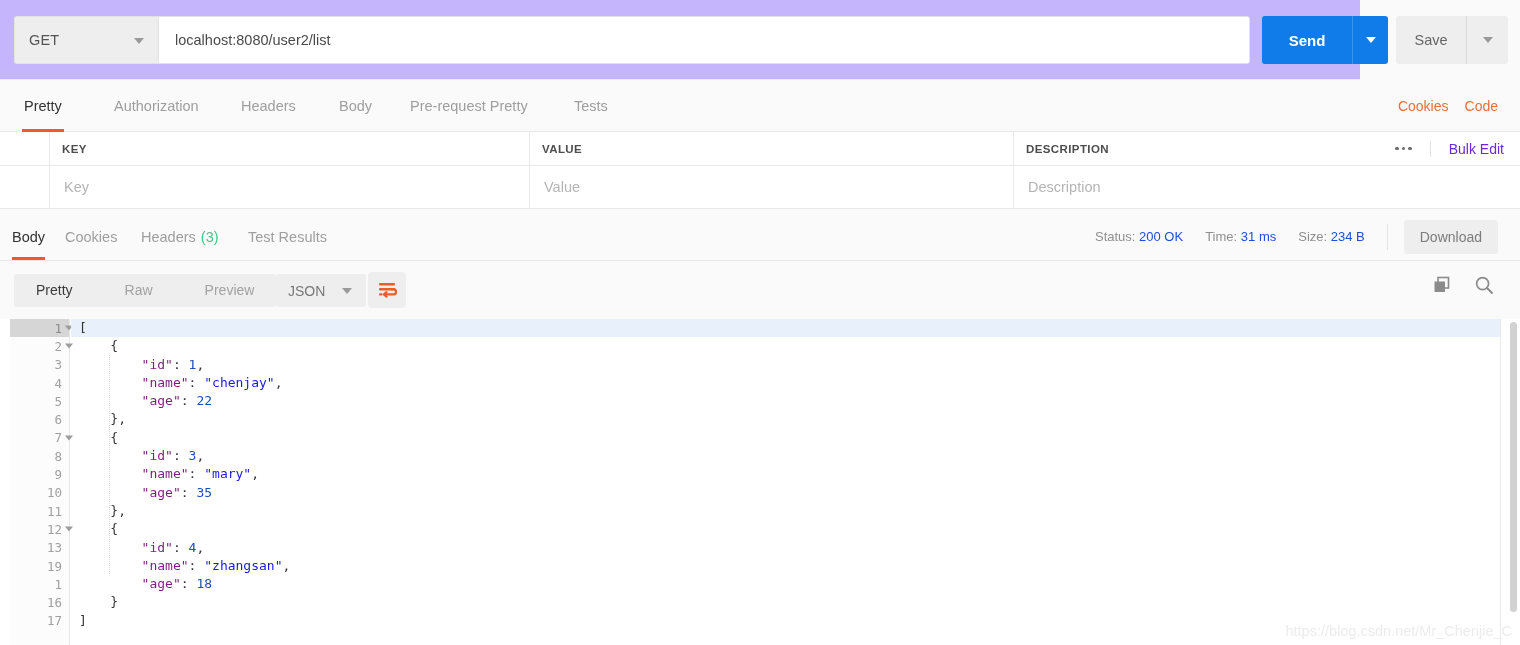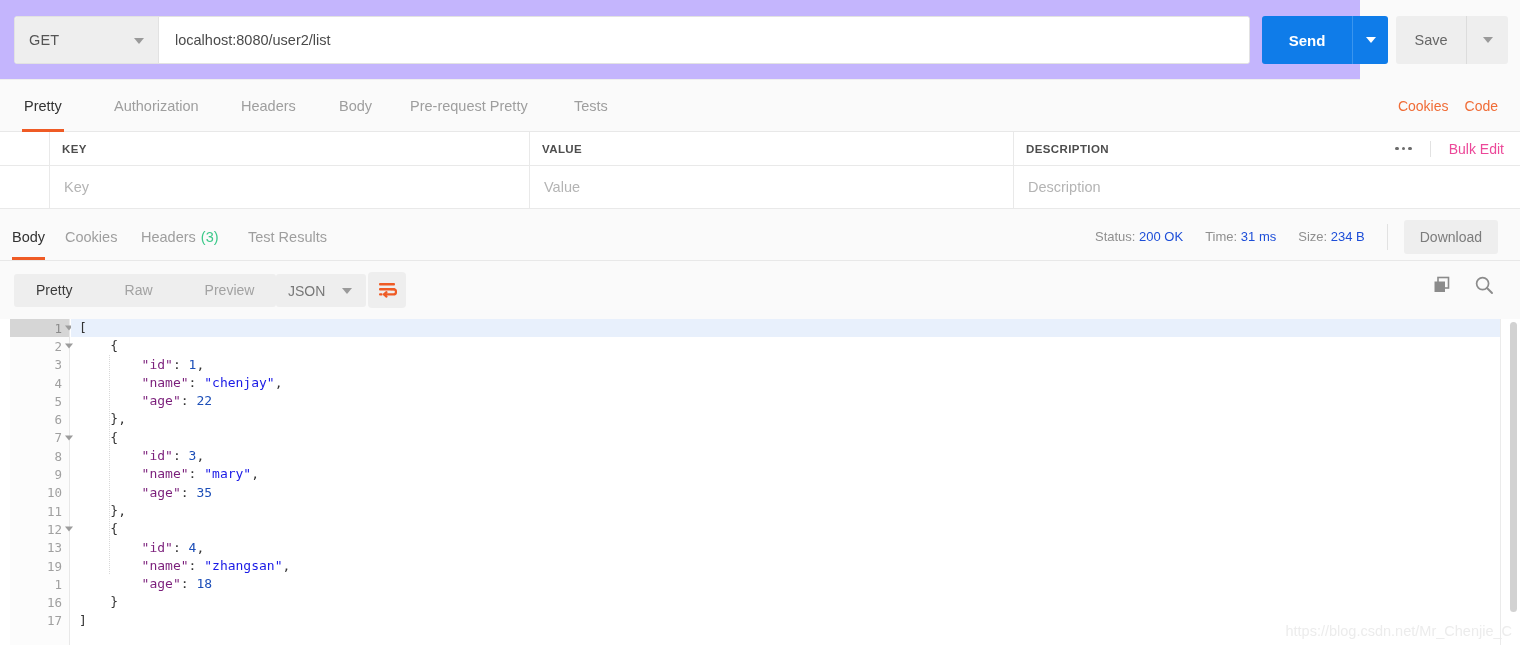--- a/index.html
+++ b/index.html
@@ -169,21 +169,21 @@
     display: flex; align-items: center; gap: 0;
   }
   .dots {
     display: flex; gap: 3px; align-items: center;
     padding: 0 18px; cursor: pointer;
     border-right: 1px solid #e2e2e2;
     height: 16px;
   }
   .dots i { width: 3.5px; height: 3.5px; border-radius: 50%; background: #6b6b6b; display: block; }
   .bulk-edit {
-    padding-left: 18px; font-size: 14px; color: #ec4899; cursor: pointer; text-align: center;
+    padding-left: 18px; font-size: 14px; color: #6d28d9; cursor: pointer; text-align: center;
   }
 
   
   .resp-tabs {
     position: absolute; left: 0; top: 213px;
     width: 1520px; height: 48px;
     background: #fafafa;
     border-bottom: 1px solid #e8e8e8;
   }
   .rtab {

